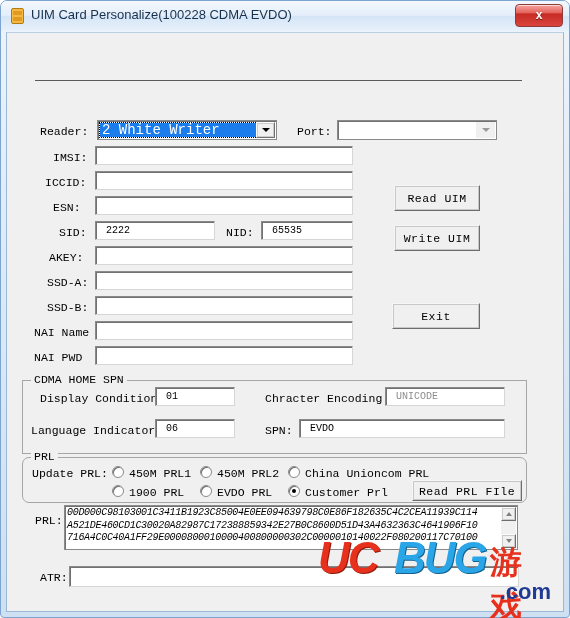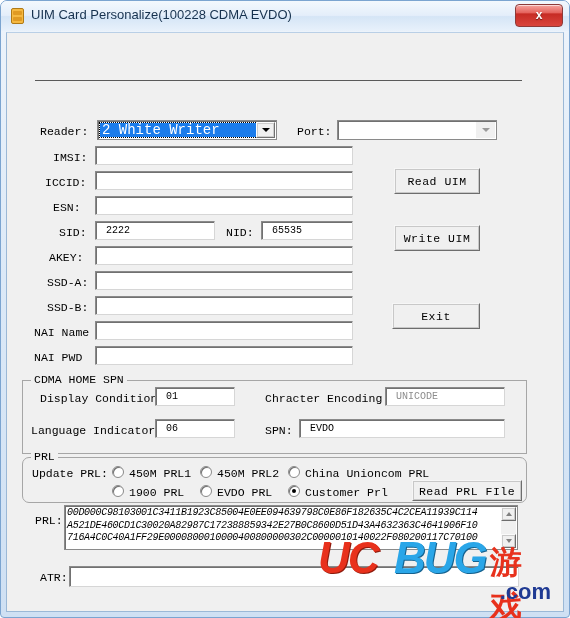--- a/index.html
+++ b/index.html
@@ -287,21 +287,21 @@
 
     <div class="lbl" style="left:40px;top:268px;">SSD-B:</div>
     <div class="tf" style="left:88px;top:263px;width:258px;height:19px;"></div>
 
     <div class="lbl" style="left:27px;top:293px;">NAI Name</div>
     <div class="tf" style="left:88px;top:288px;width:258px;height:19px;"></div>
 
     <div class="lbl" style="left:27px;top:318px;">NAI PWD</div>
     <div class="tf" style="left:88px;top:313px;width:258px;height:19px;"></div>
 
-    <div class="btn" style="left:387px;top:135px;width:86px;height:26px;line-height:26px;">
+    <div class="btn" style="left:387px;top:152px;width:86px;height:26px;line-height:26px;">
       <span>Read UIM</span>
     </div>
     <div class="btn" style="left:387px;top:192px;width:86px;height:26px;line-height:26px;">
       <span>Write UIM</span>
     </div>
     <div class="btn" style="left:385px;top:270px;width:88px;height:26px;line-height:26px;">
       <span>Exit</span>
     </div>
 
     <div class="group" style="left:15px;top:347px;width:505px;height:74px;">

